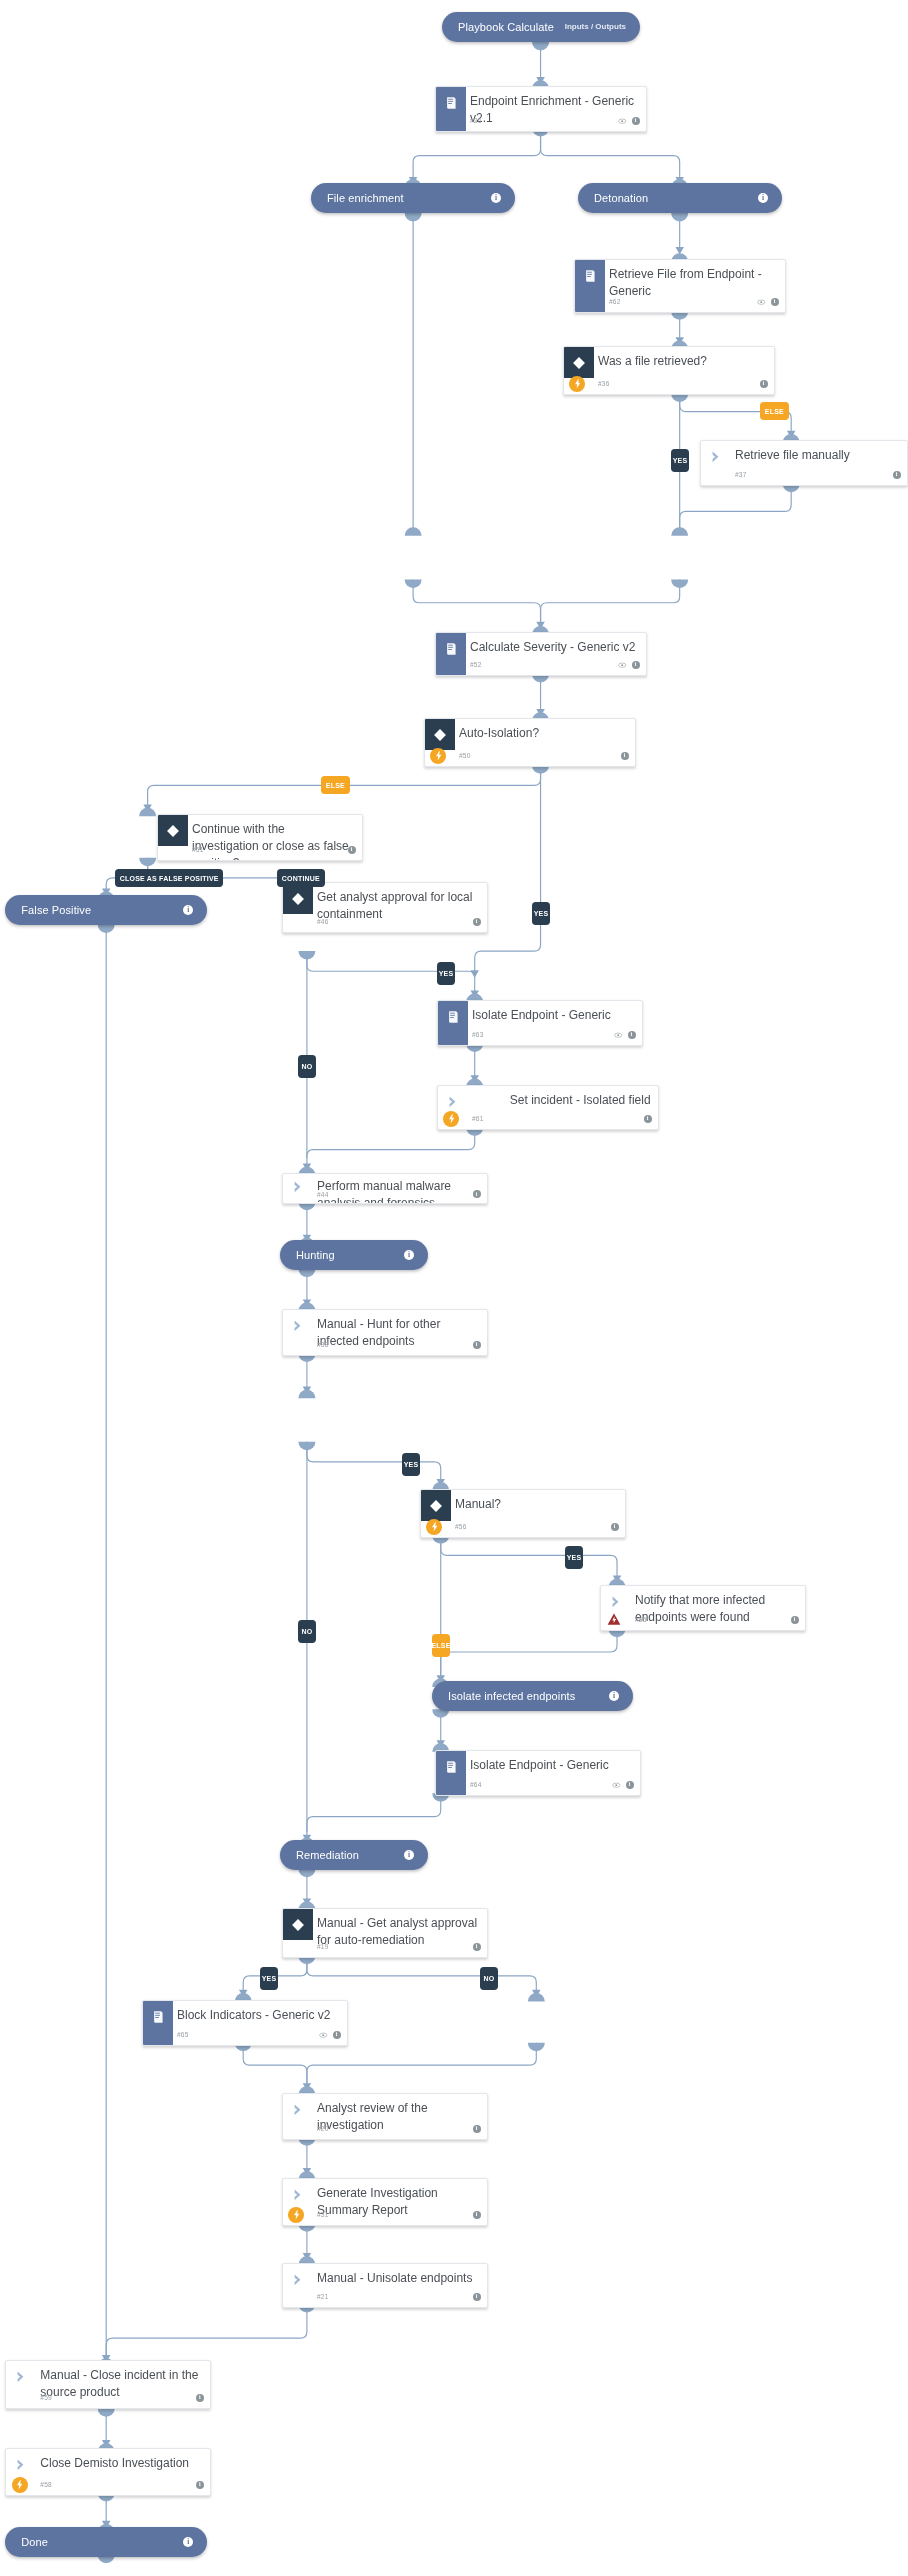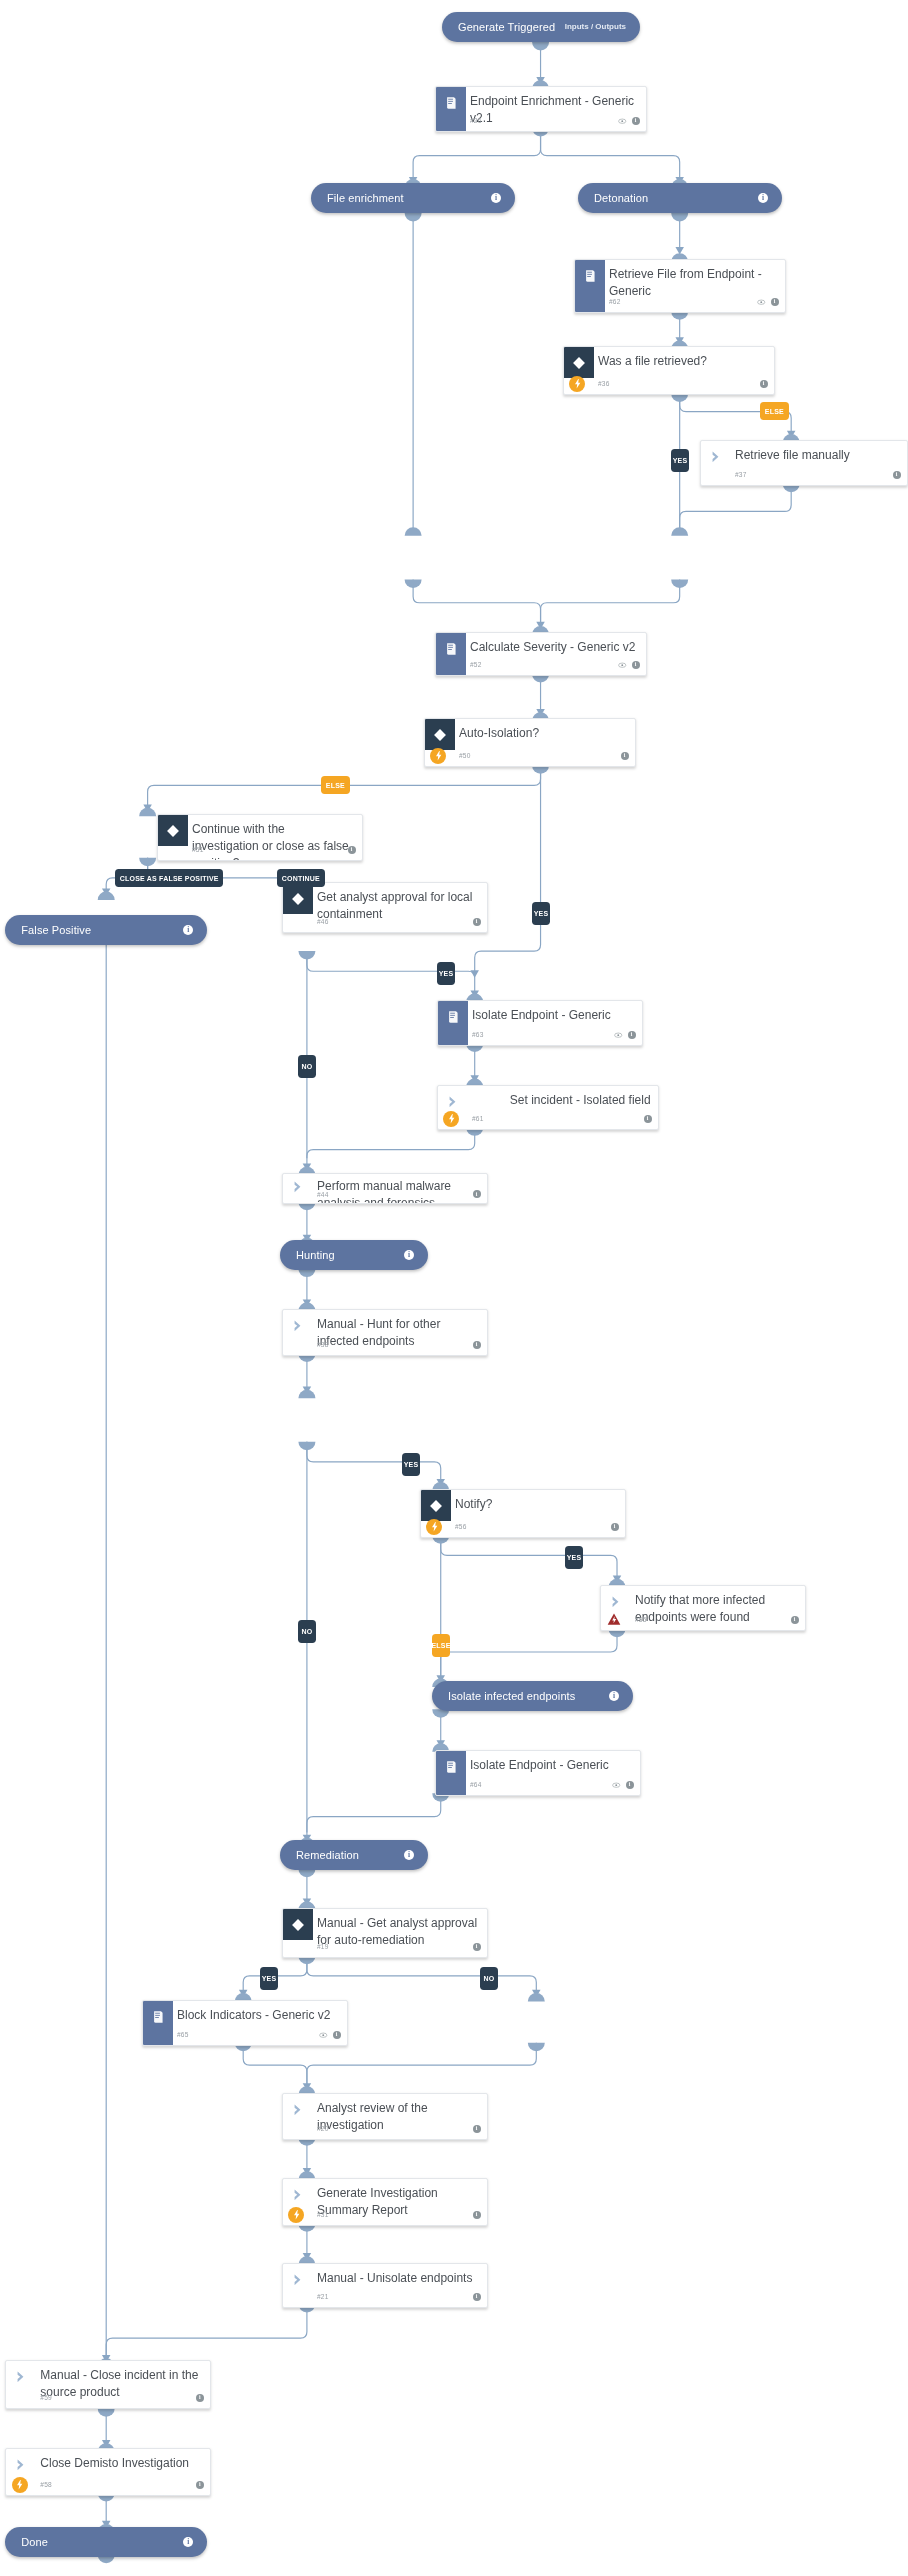--- a/index.html
+++ b/index.html
@@ -299,35 +299,35 @@
         <path d="M562 4104 a16 16 0 0 1 32 0 z"></path>
         <path d="M562 4264 a16 16 0 0 1 32 0 z"></path>
         <path d="M184 4456 a16 16 0 0 1 32 0 z"></path>
         <path d="M184 4616 a16 16 0 0 1 32 0 z"></path>
         <path d="M184 4768 a16 16 0 0 1 32 0 z"></path>
       </g>
     </svg>
   </div>
 
   <div class="section" style="left:442px;top:11.7px;width:198px;">
-    <span class="sec-label">Generate Triggered</span>
+    <span class="sec-label">Playbook Calculate</span>
     <span class="sec-sub">Inputs / Outputs</span>
   </div>
 
   <div class="section" style="left:311px;top:183px;width:204px;">
     <span class="sec-label">File enrichment</span>
     <span class="inf-w">i</span>
   </div>
 
   <div class="section" style="left:578px;top:183px;width:204px;">
     <span class="sec-label">Detonation</span>
     <span class="inf-w">i</span>
   </div>
 
-  <div class="section" style="left:5.3px;top:895px;width:202px;margin-top:20px;">
+  <div class="section" style="left:5.3px;top:895px;width:202px;">
     <span class="sec-label">False Positive</span>
     <span class="inf-w">i</span>
   </div>
 
   <div class="section" style="left:280px;top:1240px;width:148px;">
     <span class="sec-label">Hunting</span>
     <span class="inf-w">i</span>
   </div>
 
   <div class="section" style="left:432px;top:1681px;width:201px;">
@@ -584,21 +584,21 @@
     <div class="glyph">
       <svg width="14" height="14" viewBox="0 0 26 26" fill="#ffffff">
           <path d="M13 2 24 13 13 24 2 13z"></path>
         </svg>
     </div>
     <div class="bolt">
       <svg viewBox="0 0 12 18" fill="#ffffff">
           <path d="M7 0 1 10h4l-1 8 7-11H7l1-7z"></path>
         </svg>
     </div>
-    <div class="title">Notify?</div>
+    <div class="title">Manual?</div>
     <div class="footer">
       <span class="idnum">#56</span>
       <span class="ficons">
         <span class="inf-g">i</span>
       </span>
     </div>
   </div>
 
   <div class="card manual" style="left:600px;top:1585px;width:206px;height:46px;">
     <div class="glyph">

